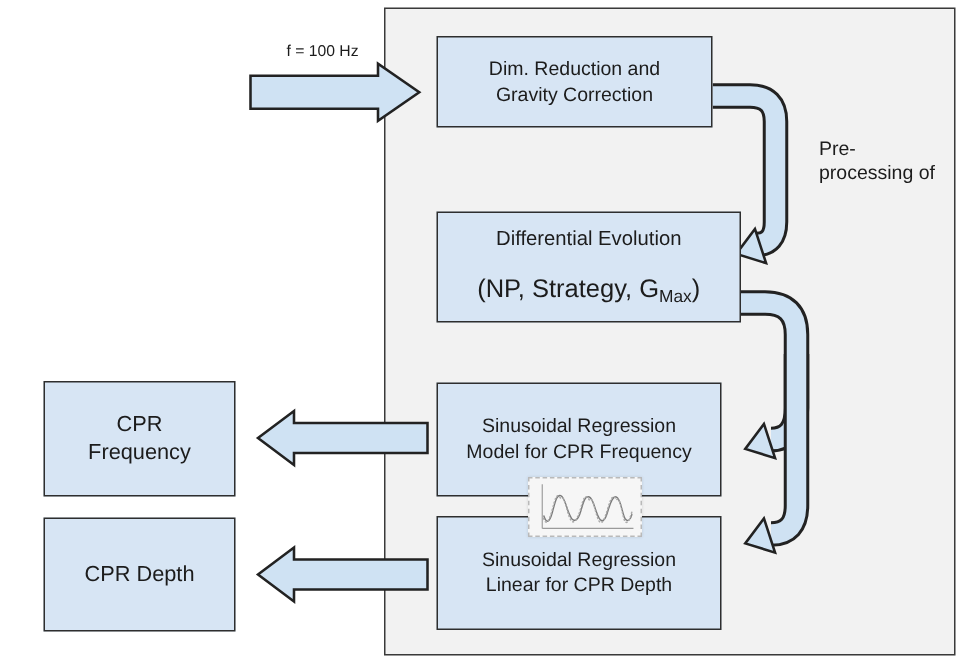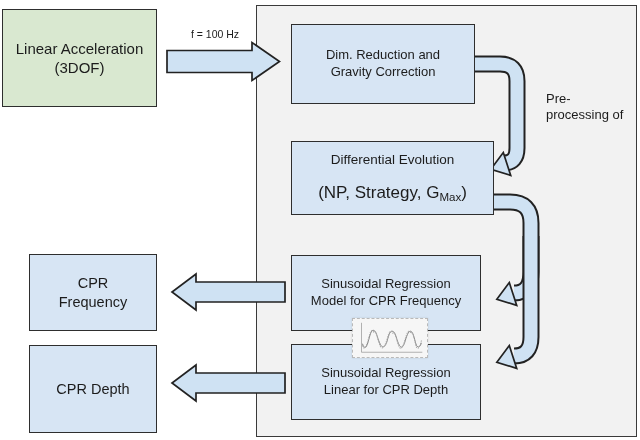--- a/index.html
+++ b/index.html
@@ -25,27 +25,27 @@
   .node{
     display:flex;flex-direction:column;align-items:center;justify-content:center;
     text-align:center;
     border:1.6px solid #2e2e2e;
     line-height:1.28;
   }
   .node-green{background:#d9e8d0;}
   .node-blue{background:#d7e5f4;}
 
   .node-linear{left:2px;top:9px;width:155px;height:98px;font-size:15px;}
-  .node-dim{left:291px;top:24px;width:184px;height:80px;font-size:13px;}
+  .node-dim{left:291px;top:24px;width:184px;height:61px;font-size:13px;}
   .node-de{left:291px;top:141px;width:203px;height:74px;font-size:13.5px;}
   .node-de .params{font-size:17px;margin-top:14px;}
   .node-regf{left:291px;top:255px;width:190px;height:76px;font-size:13px;}
   .node-regd{left:291px;top:344px;width:190px;height:76px;font-size:13px;}
   .node-cprf{left:29px;top:254px;width:128px;height:77px;font-size:14.5px;}
-  .node-cprd{left:29px;top:345px;width:128px;height:88px;font-size:14.5px;}
+  .node-cprd{left:29px;top:345px;width:128px;height:76px;font-size:14.5px;}
 
   .freq-label{
     left:180px;top:28px;width:70px;
     font-size:10.5px;text-align:center;
   }
 
   .annotation{
     font-size:13px;line-height:16px;
   }
   .ann-pre{left:546px;top:91px;width:92px;}
@@ -95,24 +95,20 @@
 
       <path d="M481,202 H510 Q531,202 531,223 V337 Q531,356 514,356" fill="none" stroke="#222222" stroke-width="17"></path>
       <path d="M481,202 H510 Q531,202 531,223 V337 Q531,356 514,356" fill="none" stroke="#cfe2f3" stroke-width="13"></path>
       <polygon points="0,-12 0,12 -17,0" transform="translate(513,294) rotate(-18)" fill="#cfe2f3" stroke="#222222" stroke-width="1.7" stroke-linejoin="miter"></polygon>
       <polygon points="0,-12 0,12 -17,0" transform="translate(513,357) rotate(-18)" fill="#cfe2f3" stroke="#222222" stroke-width="1.7" stroke-linejoin="miter"></polygon>
     </g>
   </svg>
 
   <div class="abs freq-label">f = 100 Hz</div>
 
-  <div class="abs node node-green node-linear">
-    <div>Linear Acceleration</div>
-    <div>(3DOF)</div>
-  </div>
 
   <div class="abs node node-blue node-dim">
     <div>Dim. Reduction and</div>
     <div>Gravity Correction</div>
   </div>
 
   <div class="abs node node-blue node-de">
     <div>Differential Evolution</div>
     <div class="params">
       <span>(NP, Strategy, G</span><sub>Max</sub><span>)</span>

